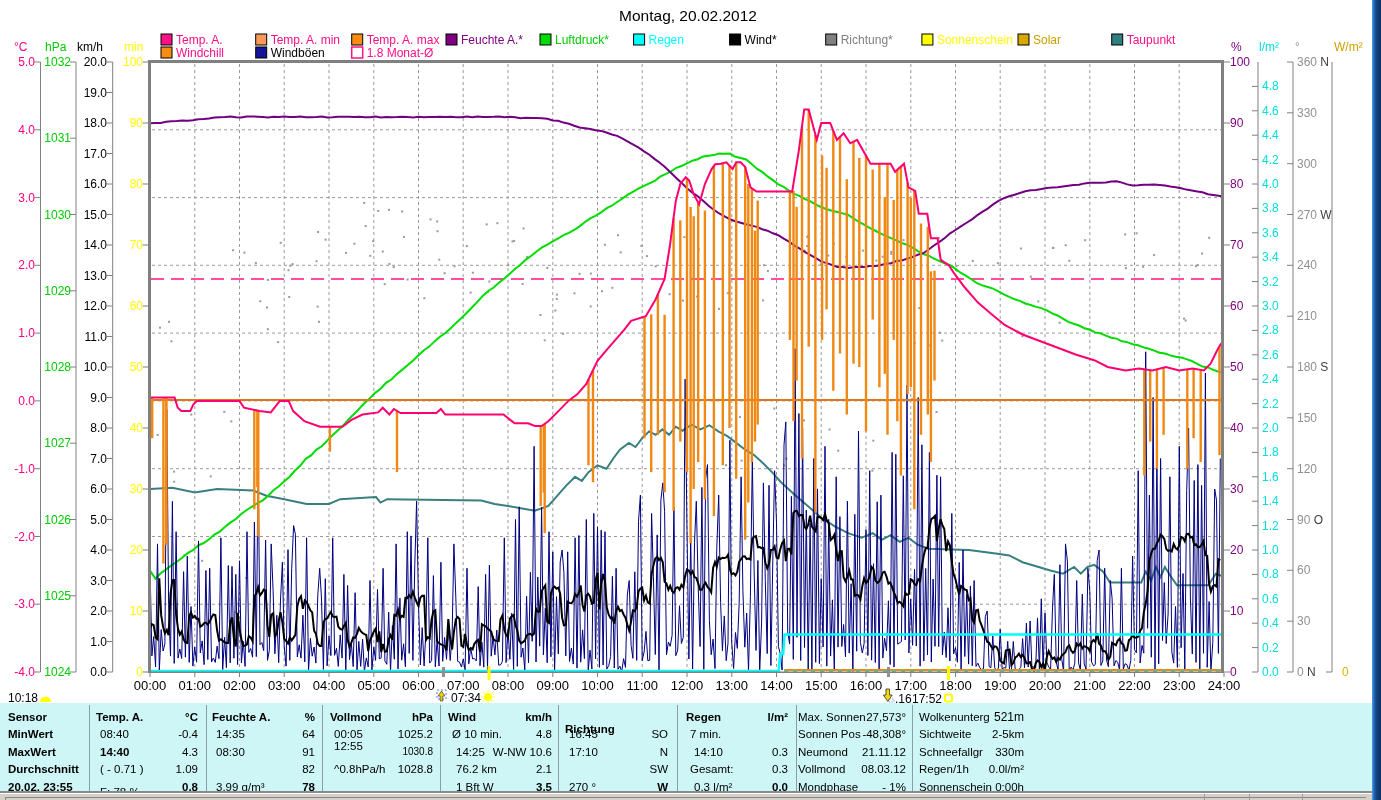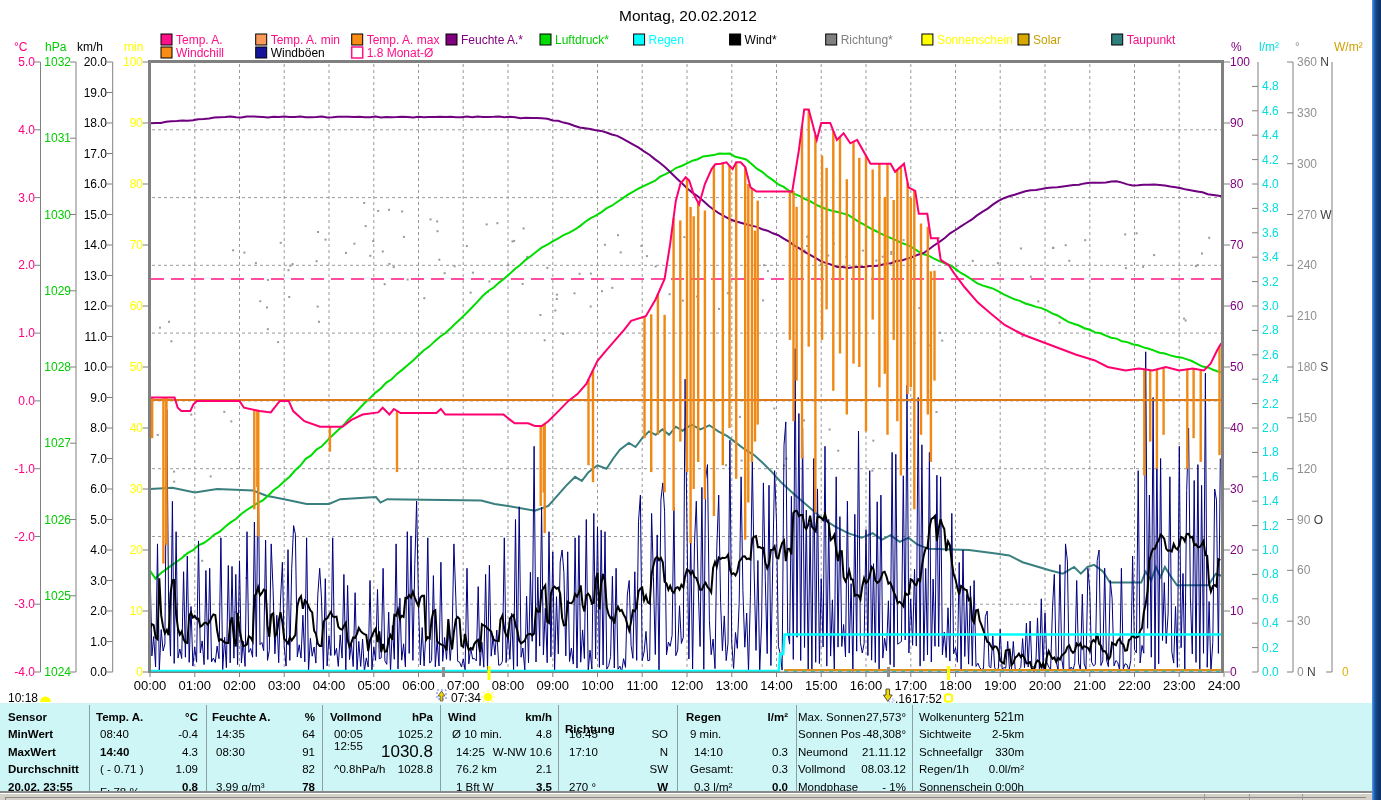--- a/index.html
+++ b/index.html
@@ -681,21 +681,21 @@
       <div style="position:absolute;top:41.5px;font-size:11.5px;line-height:14px;white-space:pre;left:216.0px;">08:30</div>
       <div style="position:absolute;top:41.5px;font-size:11.5px;line-height:14px;white-space:pre;right:1057.0px;">91</div>
       <div style="position:absolute;top:59.0px;font-size:11.5px;line-height:14px;white-space:pre;right:1057.0px;">82</div>
       <div style="position:absolute;top:76.5px;font-size:11.5px;line-height:14px;white-space:pre;left:216.0px;">3.99 g/m³</div>
       <div style="position:absolute;top:76.5px;font-size:11.5px;line-height:14px;white-space:pre;right:1057.0px;font-weight:bold;">78</div>
       <div style="position:absolute;top:6.5px;font-size:11.5px;line-height:14px;white-space:pre;left:330.0px;font-weight:bold;">Vollmond</div>
       <div style="position:absolute;top:6.5px;font-size:11.5px;line-height:14px;white-space:pre;right:939.0px;font-weight:bold;">hPa</div>
       <div style="position:absolute;top:24.0px;font-size:11.5px;line-height:14px;white-space:pre;left:334.0px;">00:05</div>
       <div style="position:absolute;top:24.0px;font-size:11.5px;line-height:14px;white-space:pre;right:939.0px;">1025.2</div>
       <div style="position:absolute;top:36px;font-size:11.5px;line-height:14px;white-space:pre;left:334.0px;">12:55</div>
-      <div style="position:absolute;top:41.5px;font-size:17px;line-height:14px;white-space:pre;right:939.0px;">1030.8</div>
+      <div style="position:absolute;top:41.5px;font-size:10px;line-height:14px;white-space:pre;right:939.0px;">1030.8</div>
       <div style="position:absolute;top:59.0px;font-size:11.5px;line-height:14px;white-space:pre;left:334.0px;">^0.8hPa/h</div>
       <div style="position:absolute;top:59.0px;font-size:11.5px;line-height:14px;white-space:pre;right:939.0px;">1028.8</div>
       <div style="position:absolute;top:76.5px;font-size:11.5px;line-height:14px;white-space:pre;right:939.0px;font-weight:bold;margin-top:39px;">1027.9</div>
       <div style="position:absolute;top:6.5px;font-size:11.5px;line-height:14px;white-space:pre;left:448.0px;font-weight:bold;">Wind</div>
       <div style="position:absolute;top:6.5px;font-size:11.5px;line-height:14px;white-space:pre;right:820.0px;font-weight:bold;">km/h</div>
       <div style="position:absolute;top:24.0px;font-size:11.5px;line-height:14px;white-space:pre;left:452.0px;">Ø 10 min.</div>
       <div style="position:absolute;top:24.0px;font-size:11.5px;line-height:14px;white-space:pre;right:820.0px;">4.8</div>
       <div style="position:absolute;top:41.5px;font-size:11.5px;line-height:14px;white-space:pre;left:456.0px;">14:25</div>
       <div style="position:absolute;top:41.5px;font-size:11.5px;line-height:14px;white-space:pre;right:820.0px;">W-NW 10.6</div>
       <div style="position:absolute;top:59.0px;font-size:11.5px;line-height:14px;white-space:pre;left:456.0px;">76.2 km</div>
@@ -705,21 +705,21 @@
       <div style="position:absolute;top:19px;font-size:11.5px;line-height:14px;white-space:pre;left:565.0px;font-weight:bold;">Richtung</div>
       <div style="position:absolute;top:24.0px;font-size:11.5px;line-height:14px;white-space:pre;left:569.0px;">16:45</div>
       <div style="position:absolute;top:24.0px;font-size:11.5px;line-height:14px;white-space:pre;right:704.0px;text-align:right;">SO</div>
       <div style="position:absolute;top:41.5px;font-size:11.5px;line-height:14px;white-space:pre;left:569.0px;">17:10</div>
       <div style="position:absolute;top:41.5px;font-size:11.5px;line-height:14px;white-space:pre;right:704.0px;">N</div>
       <div style="position:absolute;top:59.0px;font-size:11.5px;line-height:14px;white-space:pre;right:704.0px;">SW</div>
       <div style="position:absolute;top:76.5px;font-size:11.5px;line-height:14px;white-space:pre;left:569.0px;">270 °</div>
       <div style="position:absolute;top:76.5px;font-size:11.5px;line-height:14px;white-space:pre;right:704.0px;font-weight:bold;">W</div>
       <div style="position:absolute;top:6.5px;font-size:11.5px;line-height:14px;white-space:pre;left:686.0px;font-weight:bold;">Regen</div>
       <div style="position:absolute;top:6.5px;font-size:11.5px;line-height:14px;white-space:pre;right:584.0px;font-weight:bold;">l/m²</div>
-      <div style="position:absolute;top:24.0px;font-size:11.5px;line-height:14px;white-space:pre;left:690.0px;">9 min.</div>
+      <div style="position:absolute;top:24.0px;font-size:11.5px;line-height:14px;white-space:pre;left:690.0px;">7 min.</div>
       <div style="position:absolute;top:41.5px;font-size:11.5px;line-height:14px;white-space:pre;left:694.0px;">14:10</div>
       <div style="position:absolute;top:41.5px;font-size:11.5px;line-height:14px;white-space:pre;right:584.0px;">0.3</div>
       <div style="position:absolute;top:59.0px;font-size:11.5px;line-height:14px;white-space:pre;left:690.0px;text-align:right;">Gesamt:</div>
       <div style="position:absolute;top:59.0px;font-size:11.5px;line-height:14px;white-space:pre;right:584.0px;">0.3</div>
       <div style="position:absolute;top:76.5px;font-size:11.5px;line-height:14px;white-space:pre;left:694.0px;">0.3 l/m²</div>
       <div style="position:absolute;top:76.5px;font-size:11.5px;line-height:14px;white-space:pre;right:584.0px;font-weight:bold;">0.0</div>
       <div style="position:absolute;top:6.5px;font-size:11.5px;line-height:14px;white-space:pre;left:798.0px;">Max. Sonnen</div>
       <div style="position:absolute;top:6.5px;font-size:11.5px;line-height:14px;white-space:pre;right:466.0px;">27,573°</div>
       <div style="position:absolute;top:24.0px;font-size:11.5px;line-height:14px;white-space:pre;left:798.0px;">Sonnen Pos</div>
       <div style="position:absolute;top:24.0px;font-size:11.5px;line-height:14px;white-space:pre;right:466.0px;">-48,308°</div>

